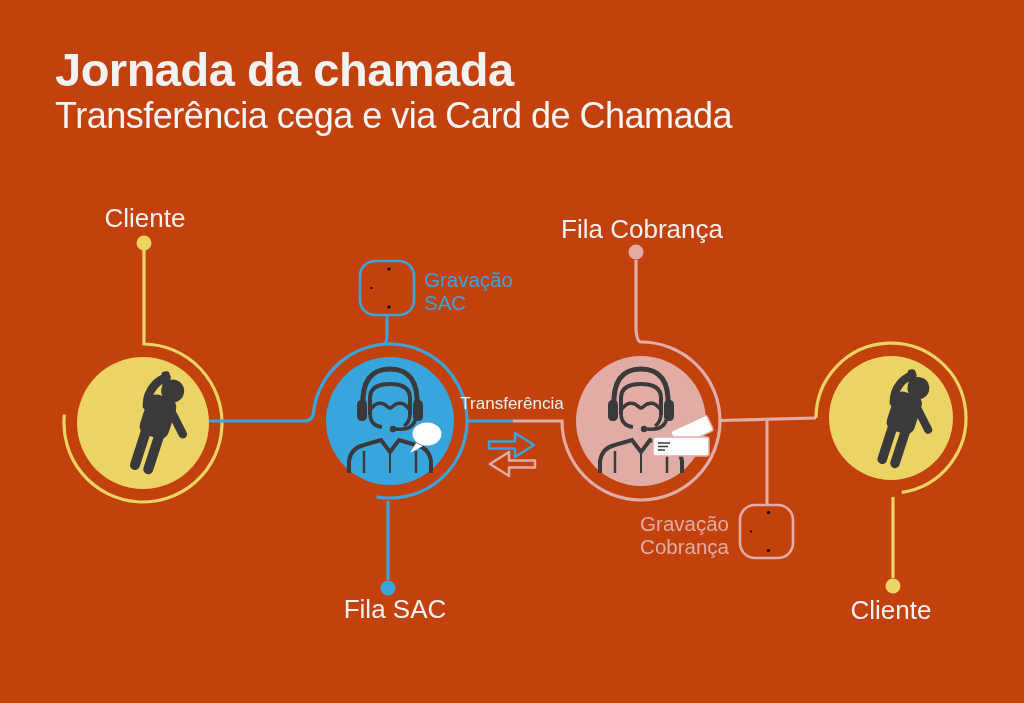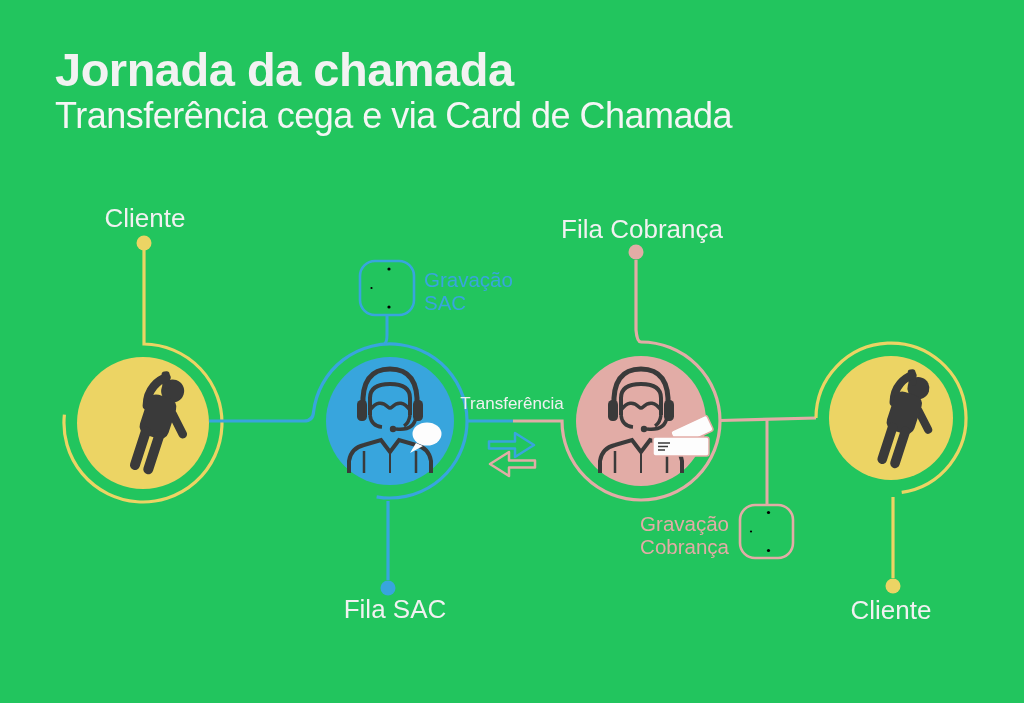--- a/index.html
+++ b/index.html
@@ -1,16 +1,16 @@
 <!DOCTYPE html>
 <html><head>
 <meta charset="utf-8">
 <style>
   html,body{margin:0;padding:0;background:#424242;}
-  .stage{position:relative;width:1024px;height:703px;background:#22c55e;overflow:hidden;
+  .stage{position:relative;width:1024px;height:703px;background:#c2410c;overflow:hidden;
          font-family:"Liberation Sans","DejaVu Sans",sans-serif;}
   svg{position:absolute;left:0;top:0;}
   text{font-family:"Liberation Sans","DejaVu Sans",sans-serif;}
   .title{font-size:47px;font-weight:700;fill:#f2f2f2;letter-spacing:-0.5px;}
   .subtitle{font-size:36px;font-weight:400;fill:#f5f5f5;letter-spacing:-0.5px;}
   .node-label{font-size:26px;fill:#f1f1f1;}
   .mid{text-anchor:middle;}
   .transfer-label{font-size:17px;fill:#f1f1f1;text-anchor:middle;}
   .rec-label-blue{font-size:20.5px;fill:#38a5dd;}
   .rec-label-pink{font-size:20.5px;fill:#e2aca6;text-anchor:end;}

